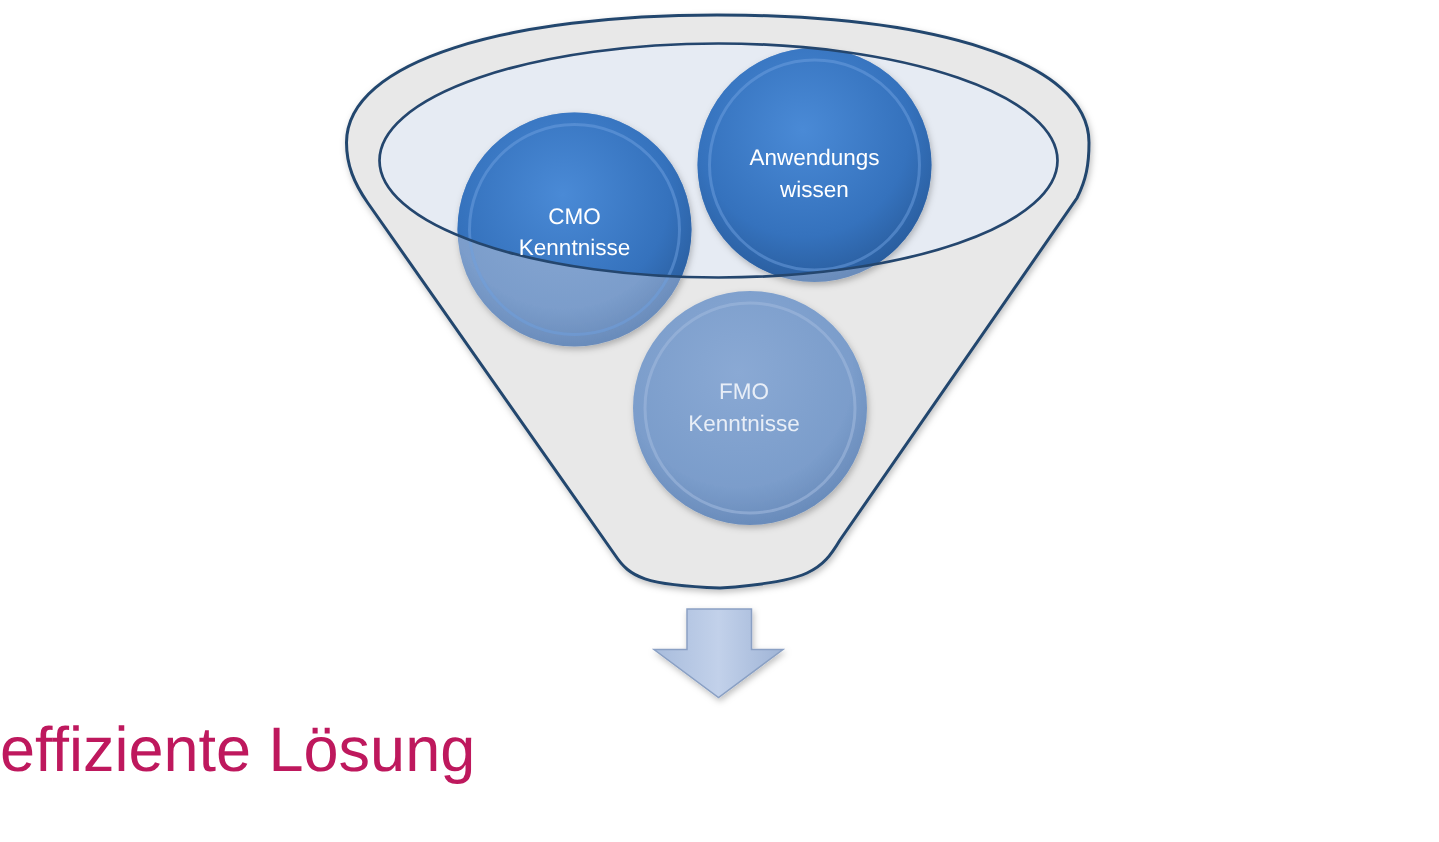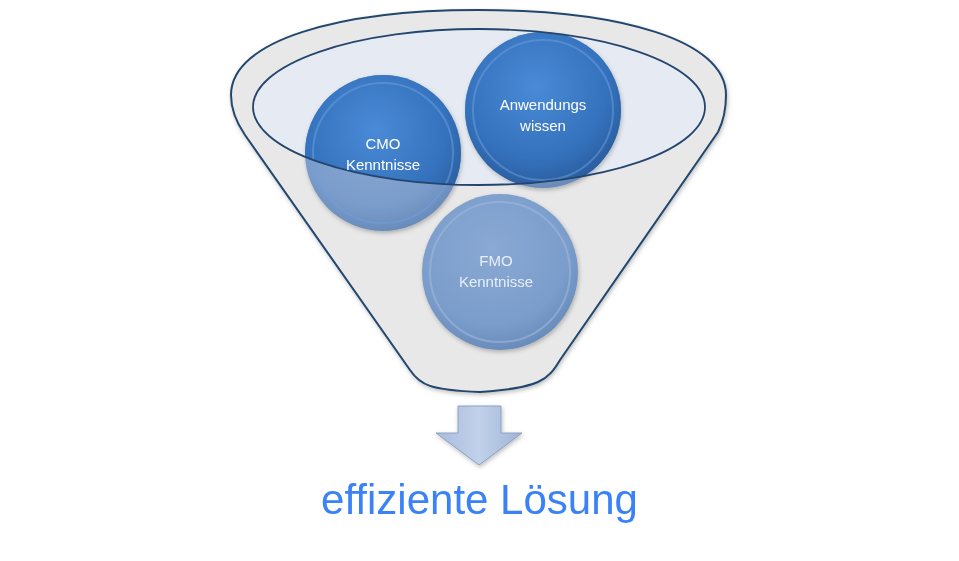--- a/index.html
+++ b/index.html
@@ -7,23 +7,22 @@
   #stage { position: absolute; left: 0; top: 0; width: 959px; height: 561px; }
   .circle-label {
     font-family: "Liberation Sans", sans-serif;
     font-size: 15px;
     fill: #ffffff;
     text-anchor: middle;
   }
   .circle-label.light { fill: #e8eef7; }
   #result-text {
     position: absolute; left: 0; width: 959px; top: 476px;
-    text-align: center;
     font-family: "Liberation Sans", sans-serif;
-    font-size: 42px; color: #3b82f6;
+    font-size: 42px; color: #be185d;
   }
 </style>
 </head>
 <body>
 
 <svg id="stage" viewBox="0 0 959 561">
   <defs>
     <radialGradient id="gDark" cx="45%" cy="35%" r="65%">
       <stop offset="0%" stop-color="#4a8ad6"></stop>
       <stop offset="70%" stop-color="#3572bd"></stop>

